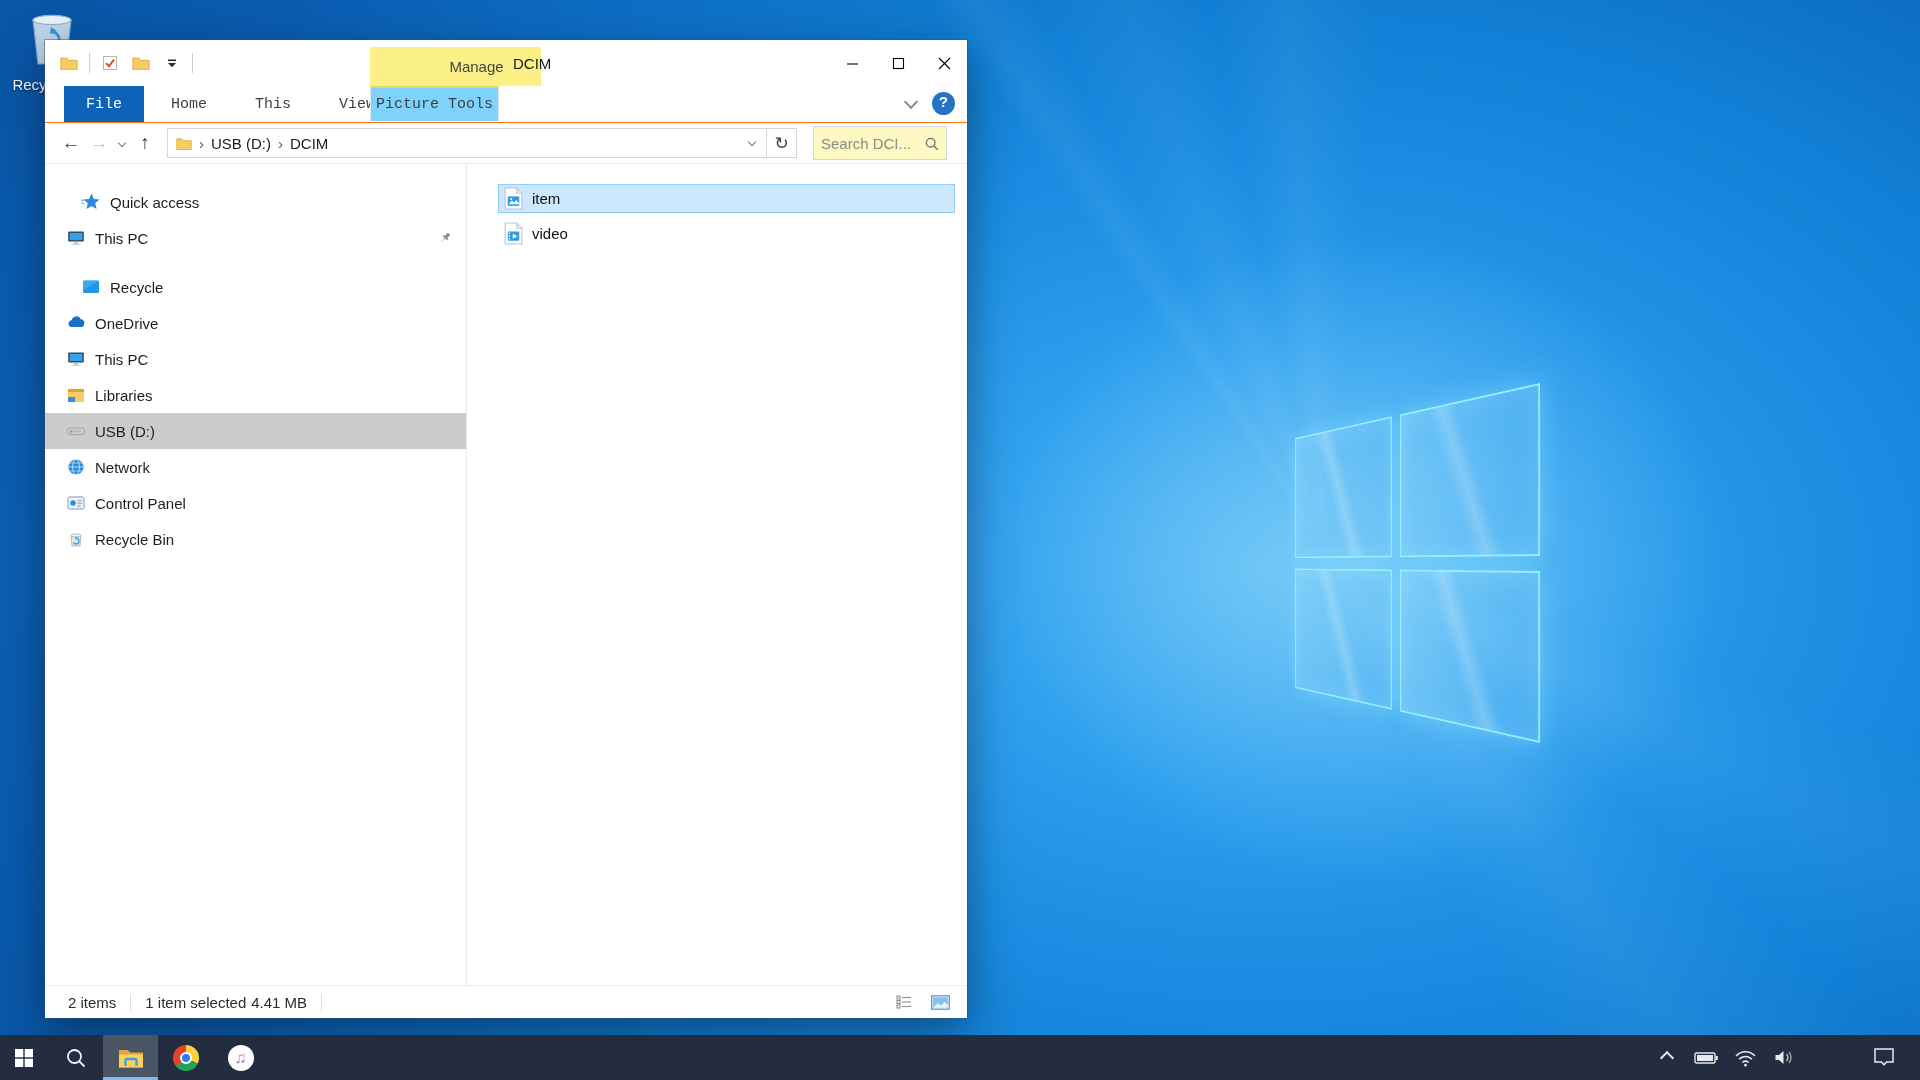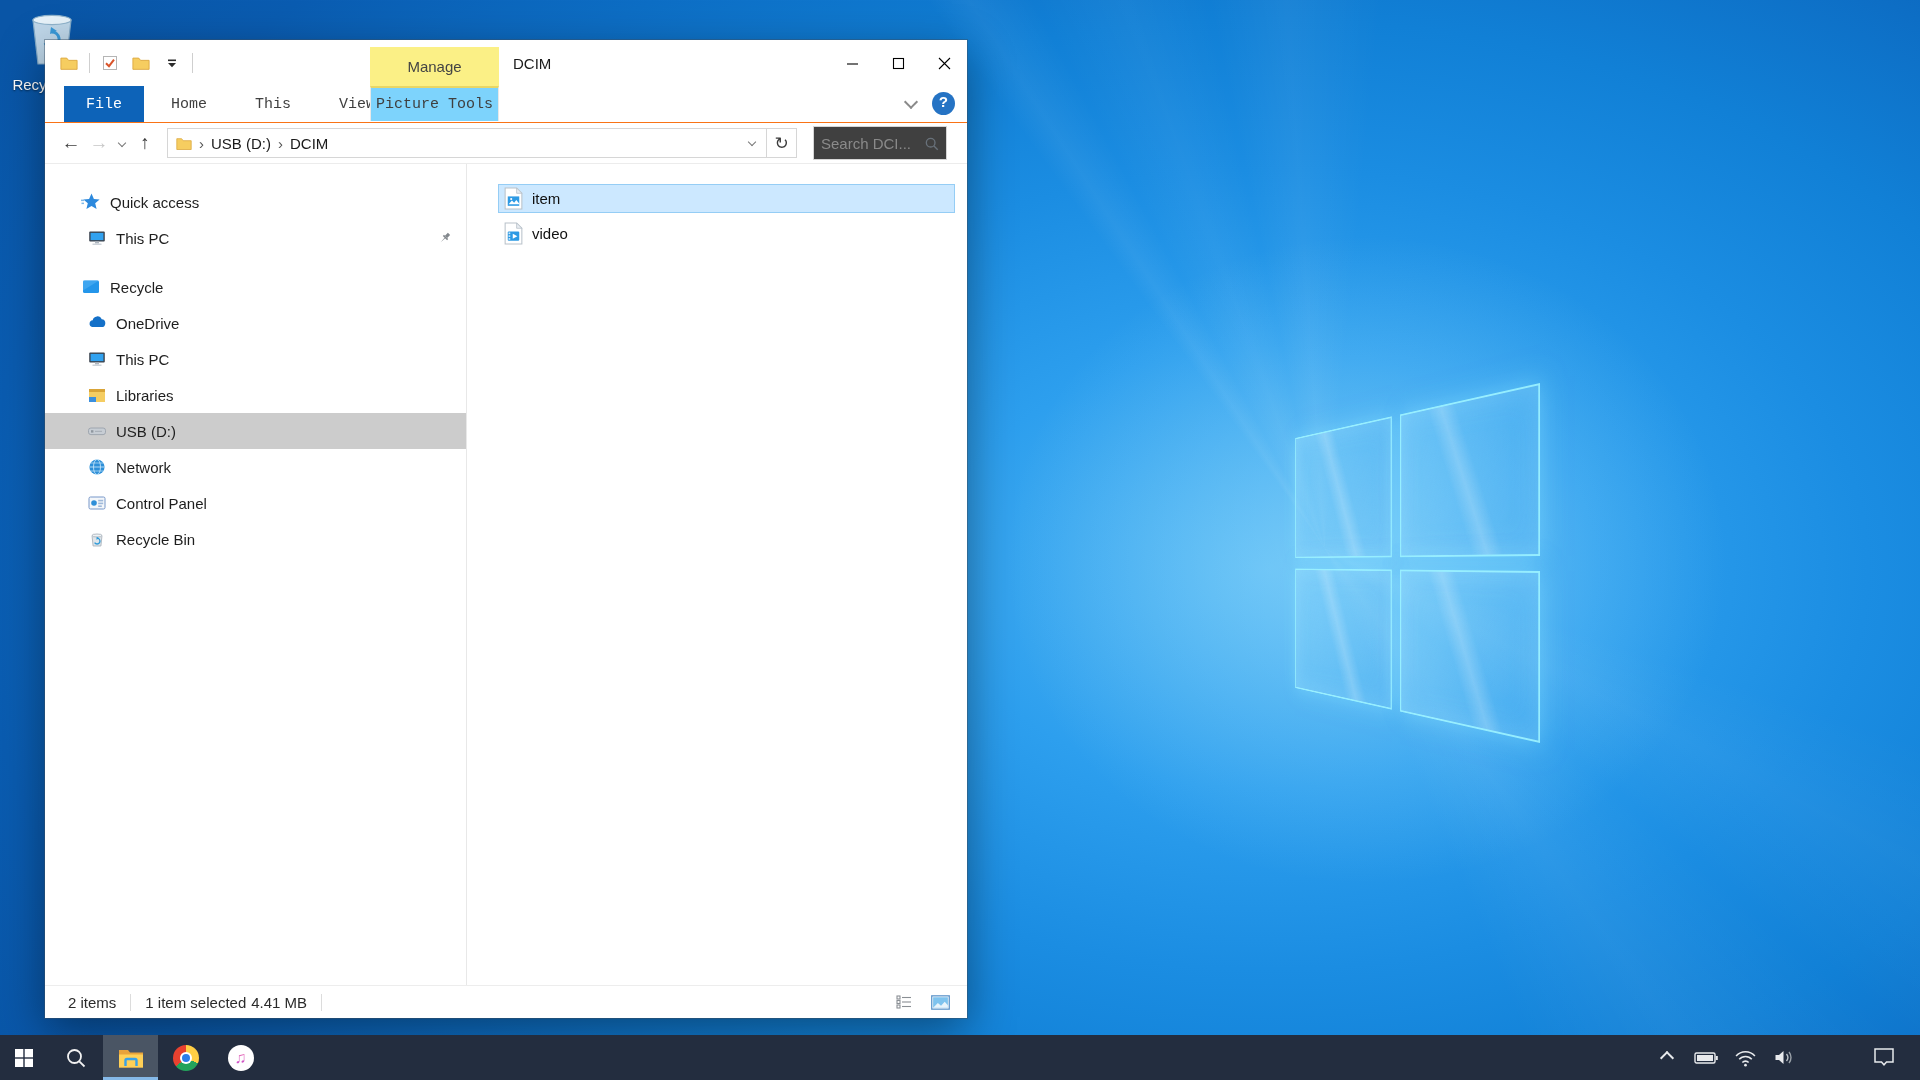--- a/index.html
+++ b/index.html
@@ -56,21 +56,21 @@
     display:flex;flex-direction:column;
   }
   
   .titlebar{position:relative;height:46px;flex:0 0 46px;}
   .qat{display:flex;align-items:center;height:100%;padding-left:13px;gap:9px;}
   .qat .qbtn{display:flex;align-items:center;justify-content:center;width:22px;height:22px;}
   .qat .qsep{width:1px;height:20px;background:#cfcfcf;}
   .manage-tab{
     position:absolute;left:325px;top:7px;width:129px;height:39px;
     background:var(--manage_yellow);display:flex;align-items:center;justify-content:center;
-    font-size:15px;color:#444;
+    font-size:15px;color:#444;padding-left:42px;
   }
   .win-title{
     position:absolute;left:468px;top:0;height:46px;display:flex;align-items:center;
     font-size:15px;color:#1a1a1a;
   }
   .caption-btns{position:absolute;right:0;top:0;height:46px;display:flex;}
   .caption-btns .cbtn{width:46px;height:46px;display:flex;align-items:center;justify-content:center;}
   
   .tabsrow{
     position:relative;height:36px;flex:0 0 36px;display:flex;align-items:stretch;
@@ -106,31 +106,31 @@
   }
   .crumb-sep{color:#555;font-size:15px;margin:0 7px;}
   .crumb{font-size:15px;color:#1a1a1a;}
   .addr-chev{margin-left:auto;width:28px;display:flex;justify-content:center;}
   .refreshbtn{
     width:30px;height:30px;border:1px solid #d6d6d6;border-left:none;box-sizing:border-box;
     display:flex;align-items:center;justify-content:center;font-size:17px;color:#3b3b3b;background:#fff;
   }
   .searchbox{
     width:134px;height:30px;border:1px solid #d6d6d6;box-sizing:border-box;margin-left:16px;
-    display:flex;align-items:center;padding:16px 7px;background:#404040;
+    display:flex;align-items:center;padding:16px 7px;background:#fef9c3;
   }
   .searchbox .ph{font-size:15px;color:#8a8a8a;flex:1;white-space:nowrap;overflow:hidden;}
   
   .bodyarea{flex:1;display:flex;min-height:0;}
   .sidebar{width:422px;flex:0 0 422px;border-right:1px solid #e8e8e8;padding-top:20px;box-sizing:border-box;}
   .side-item{height:36px;display:flex;align-items:center;font-size:15px;color:#1e1e1e;cursor:default;}
   .side-item .sicon{width:20px;height:20px;flex:0 0 20px;display:flex;align-items:center;justify-content:center;}
   .side-item .slabel{margin-left:9px;white-space:nowrap;}
   .side-item.lvl1{padding-left:36px;}
-  .side-item.lvl2{padding-left:42px;}
+  .side-item.lvl2{padding-left:21px;}
   .side-item.selected{background:var(--sidebar_selected);}
   .side-item.gap{margin-top:13px;}
   .side-item .pin{margin-left:auto;margin-right:14px;display:flex;}
   .content{flex:1;padding:20px 12px 0 31px;min-width:0;}
   .file-row{
     height:29px;display:flex;align-items:center;margin-bottom:6px;
     padding-left:5px;border:1px solid transparent;box-sizing:border-box;
   }
   .file-row.selected{background:var(--selection_bg);border-color:var(--selection_border);}
   .file-row .flabel{margin-left:9px;font-size:15px;color:#111;}

